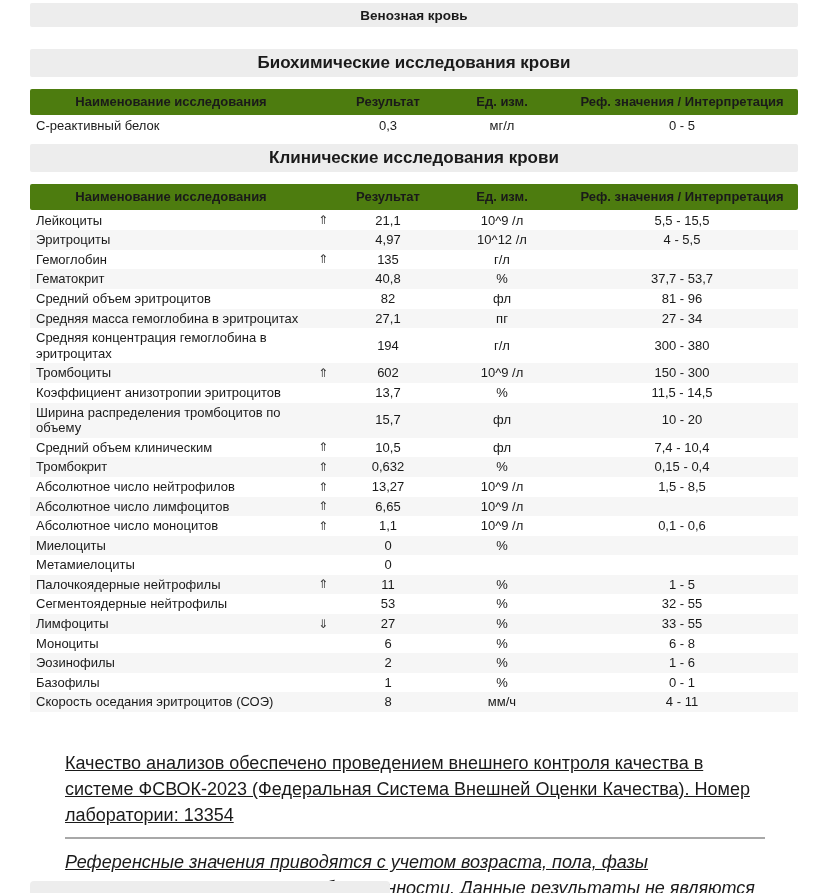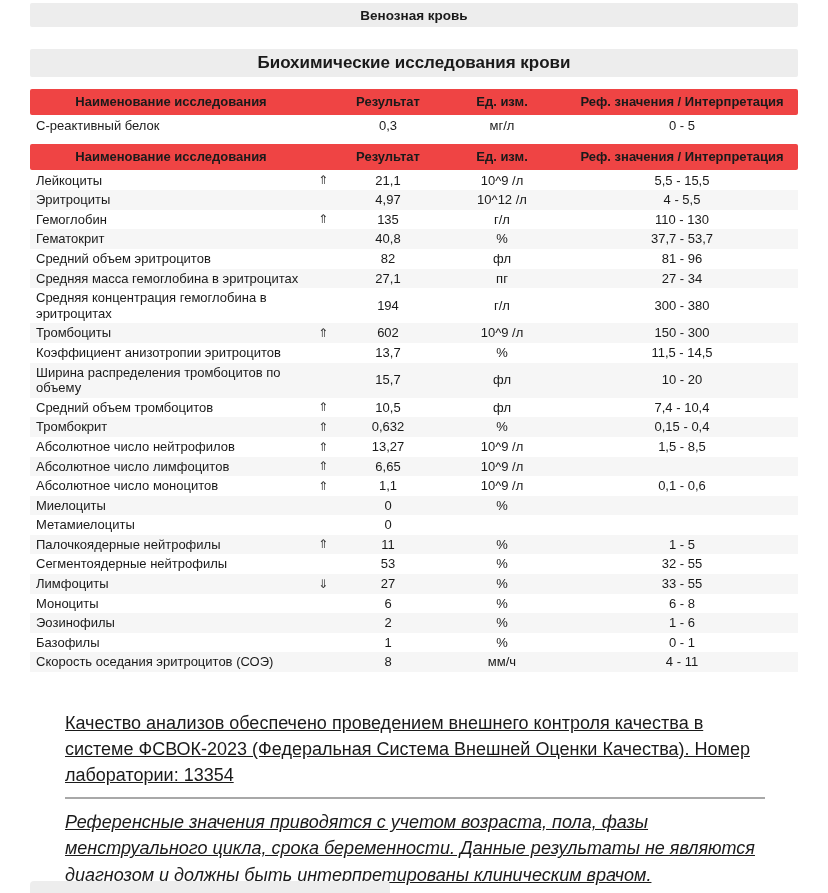--- a/index.html
+++ b/index.html
@@ -16,21 +16,21 @@
   .bar.small{height:24px;font-size:13.5px;margin-bottom:22px;}
   .bar.big{height:28px;font-size:17px;margin-bottom:12px;}
   section{margin:0;}
   .clinical{margin-top:8px;}
   .grid{
     display:grid;
     grid-template-columns:278px 30px 100px 128px 1fr;
     align-items:center;
   }
   .thead{
-    background:#ef4444;border-radius:2px;min-height:26px;
+    background:#4d7c0f;border-radius:2px;min-height:26px;
     font-weight:bold;font-size:13px;margin-bottom:1px;
   }
   .trow{min-height:19px;font-size:13px;}
   .trow.stripe{background:#f6f6f6;}
   .cell{padding:2px 2px;text-align:center;line-height:1.2;}
   .cell.name{text-align:left;padding-left:6px;}
   .thead .cell.name{text-align:center;}
   .cell.flag{font-size:12px;color:#3a3a3a;}
   .footer{margin:38px 35px 0 35px;width:700px;font-size:18px;line-height:1.45;text-decoration:underline;}
   .footer p{margin:0;}
@@ -62,20 +62,21 @@
           <div class="cell name">С-реактивный белок</div>
           <div class="cell flag"></div>
           <div class="cell result">0,3</div>
           <div class="cell unit">мг/л</div>
           <div class="cell ref">0 - 5</div>
         </div>
       </div>
   </section>
 
   <section class="clinical">
+    <div class="bar big">Клинические исследования крови</div>
     <div class="grid thead">
       <div class="cell name">Наименование исследования</div>
       <div class="cell flag"></div>
       <div class="cell result">Результат</div>
       <div class="cell unit">Ед. изм.</div>
       <div class="cell ref">Реф. значения / Интерпретация</div>
     </div>
     <div>
         <div class="grid trow">
           <div class="cell name">Лейкоциты</div>
@@ -89,21 +90,20 @@
           <div class="cell flag"></div>
           <div class="cell result">4,97</div>
           <div class="cell unit">10^12 /л</div>
           <div class="cell ref">4 - 5,5</div>
         </div>
         <div class="grid trow">
           <div class="cell name">Гемоглобин</div>
           <div class="cell flag">⇑</div>
           <div class="cell result">135</div>
           <div class="cell unit">г/л</div>
-          <div class="cell ref">110 - 130</div>
         </div>
         <div class="grid trow stripe">
           <div class="cell name">Гематокрит</div>
           <div class="cell flag"></div>
           <div class="cell result">40,8</div>
           <div class="cell unit">%</div>
           <div class="cell ref">37,7 - 53,7</div>
         </div>
         <div class="grid trow">
           <div class="cell name">Средний объем эритроцитов</div>
@@ -141,21 +141,21 @@
           <div class="cell ref">11,5 - 14,5</div>
         </div>
         <div class="grid trow stripe">
           <div class="cell name">Ширина распределения тромбоцитов по объему</div>
           <div class="cell flag"></div>
           <div class="cell result">15,7</div>
           <div class="cell unit">фл</div>
           <div class="cell ref">10 - 20</div>
         </div>
         <div class="grid trow">
-          <div class="cell name">Средний объем тромбоцитов</div>
+          <div class="cell name">Средний объем клиническим</div>
           <div class="cell flag">⇑</div>
           <div class="cell result">10,5</div>
           <div class="cell unit">фл</div>
           <div class="cell ref">7,4 - 10,4</div>
         </div>
         <div class="grid trow stripe">
           <div class="cell name">Тромбокрит</div>
           <div class="cell flag">⇑</div>
           <div class="cell result">0,632</div>
           <div class="cell unit">%</div>

